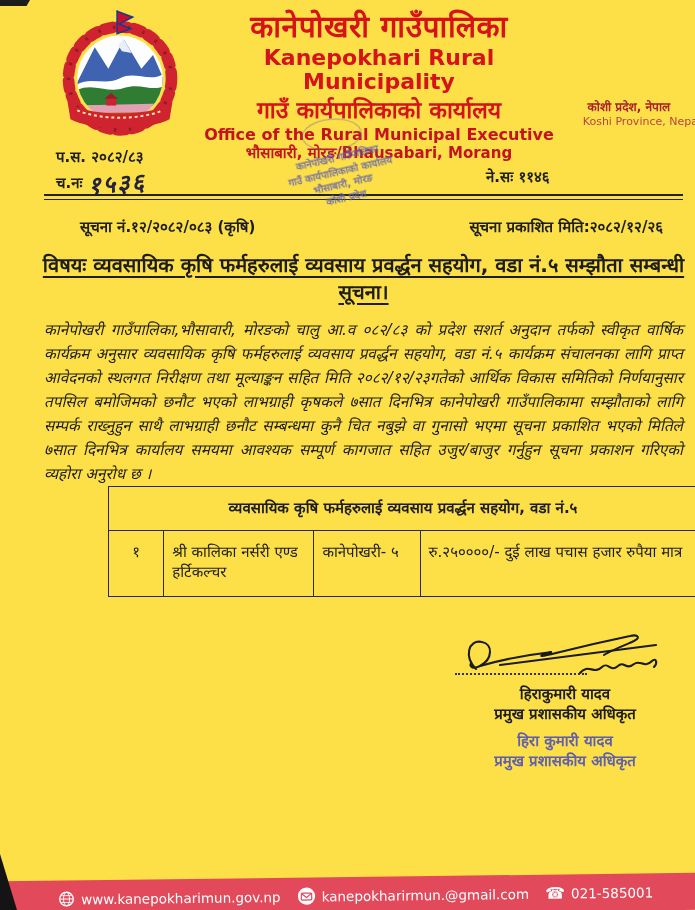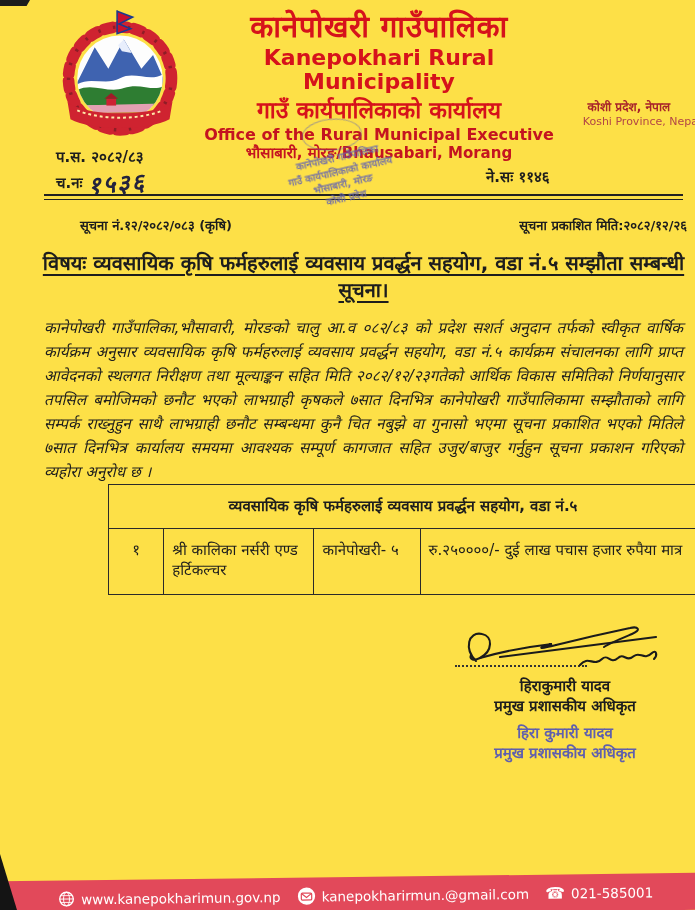--- a/index.html
+++ b/index.html
@@ -37,42 +37,42 @@
   .nesa{position:absolute;left:442px;top:22px;font-size:15px;font-weight:600;}
 
   
   .stamp-received{position:absolute;left:258px;top:118px;width:160px;text-align:center;
     color:var(--stamp-blue);transform:rotate(-13deg);opacity:.85;filter:blur(.35px);
     font-size:10px;font-weight:600;line-height:1.35;z-index:3;}
   .stamp-oval{width:58px;height:30px;border:1.6px solid rgba(101,101,176,.65);border-radius:50%;margin:0 auto 1px;transform:rotate(8deg);}
 
   .double-rule{margin:0 28px;height:3px;border-top:2.2px solid #222;border-bottom:1.2px solid #222;}
 
-  .notice-row{display:flex;justify-content:space-between;margin:16px 24px 0 64px;font-size:13px;font-weight:600;}
+  .notice-row{display:flex;justify-content:space-between;margin:16px 48px 0 64px;font-size:15px;font-weight:600;}
 
   .subject-wrap{margin-top:15px;text-align:center;}
   .subject{font-size:20px;font-weight:bold;text-decoration:underline;text-underline-offset:4px;}
 
   .body-par{margin:13px 28px 0;font-size:15.3px;line-height:24px;text-align:justify;font-style:italic;}
   .contact-line{margin:1px 28px 0 38px;font-size:15.3px;}
   .tapasil{margin:4px 0 4px 92px;font-size:15px;font-weight:600;text-decoration:underline;text-underline-offset:3px;}
 
   table.tapasil-table{border-collapse:collapse;margin-left:92px;width:590px;}
   .tapasil-table td,.tapasil-table th{border:1.7px solid var(--line);font-size:15px;padding:3px 8px;}
   .tapasil-table .caption-cell{text-align:center;font-weight:bold;height:30px;}
   .tapasil-table th{font-weight:bold;height:52px;vertical-align:top;padding-top:9px;text-align:center;}
   .tapasil-table td{height:52px;vertical-align:top;padding-top:10px;}
   .col-sn{width:44px;text-align:center;}
   .col-firm{width:148px;}
   .col-addr{width:94px;}
   .col-amt{width:296px;}
 
   
   .sig-block{position:relative;height:158px;margin-top:22px;}
-  .sig-inner{position:absolute;right:26px;top:4px;width:240px;text-align:center;}
+  .sig-inner{position:absolute;right:26px;top:10px;width:240px;text-align:center;}
   .sig-svg{display:block;margin:0 auto;width:210px;height:58px;}
   .sig-dots{width:132px;border-bottom:2px dotted #333;margin:-14px auto 0 10px;}
   .sig-name{margin-top:8px;font-size:15px;font-weight:600;}
   .sig-desig{font-size:15px;font-weight:600;}
   .sig-stamp{margin-top:9px;color:#5f5fae;filter:blur(.3px);line-height:1.3;}
   .sig-stamp-name{font-size:15px;font-weight:bold;}
   .sig-stamp-desig{font-size:15px;font-weight:bold;}
 
   
   .footer-bar{position:absolute;left:-2%;bottom:-4px;width:104%;height:37px;background:var(--footer-red);

